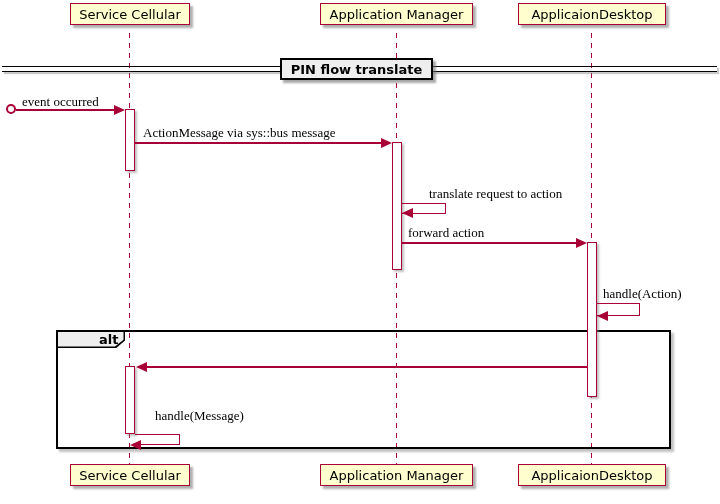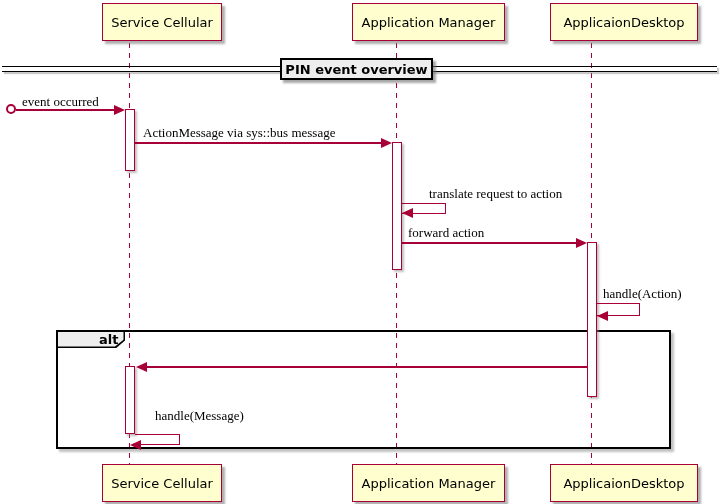--- a/index.html
+++ b/index.html
@@ -3,25 +3,25 @@
 <meta charset="utf-8">
 <style>
   html,body { margin:0; padding:0; background:#ffffff; }
   #canvas {
     position:relative; width:720px; height:504px; background:#ffffff;
     font-family:"DejaVu Sans","Liberation Sans",sans-serif; font-size:13px; color:#000;
     overflow:hidden;
   }
   
   .pbox {
-    position:absolute; box-sizing:border-box; height:38px;
+    position:absolute; box-sizing:border-box; height:22px;
     background:#FEFECE; border:1.5px solid #A80036;
     box-shadow:2.5px 2.5px 2px rgba(110,110,110,0.55);
     display:flex; align-items:center; justify-content:center;
-    z-index:3; white-space:nowrap;margin-left:32px;
+    z-index:3; white-space:nowrap;
   }
   
   .lifeline {
     position:absolute; width:1px; top:33px; height:431px; z-index:0;
     background:repeating-linear-gradient(to bottom,#A80036 0 5px,transparent 5px 10px);
   }
   
   .div-lines {
     position:absolute; left:2px; right:3px; top:66px; height:4px; z-index:1;
     border-top:1.5px solid #000; border-bottom:1.5px solid #000;
@@ -78,21 +78,21 @@
   </div>
   <div class="pbox" style="left:320px;top:3px;width:153px;">
     <span>Application Manager</span>
   </div>
   <div class="pbox" style="left:518px;top:3px;width:148px;">
     <span>ApplicaionDesktop</span>
   </div>
 
   <div class="div-lines"></div>
   <div class="div-label">
-    <span>PIN event overview</span>
+    <span>PIN flow translate</span>
   </div>
 
   <div class="start-circle"></div>
   <div class="msg-line" style="left:16px;top:109px;width:100px;"></div>
   <div class="arr-r" style="left:114px;top:105px;"></div>
   <div class="msg-label" style="left:22px;top:95px;">event occurred</div>
 
   <div class="bar" style="left:125px;top:109px;height:62px;"></div>
 
   <div class="msg-line" style="left:135px;top:142px;width:248px;"></div>

